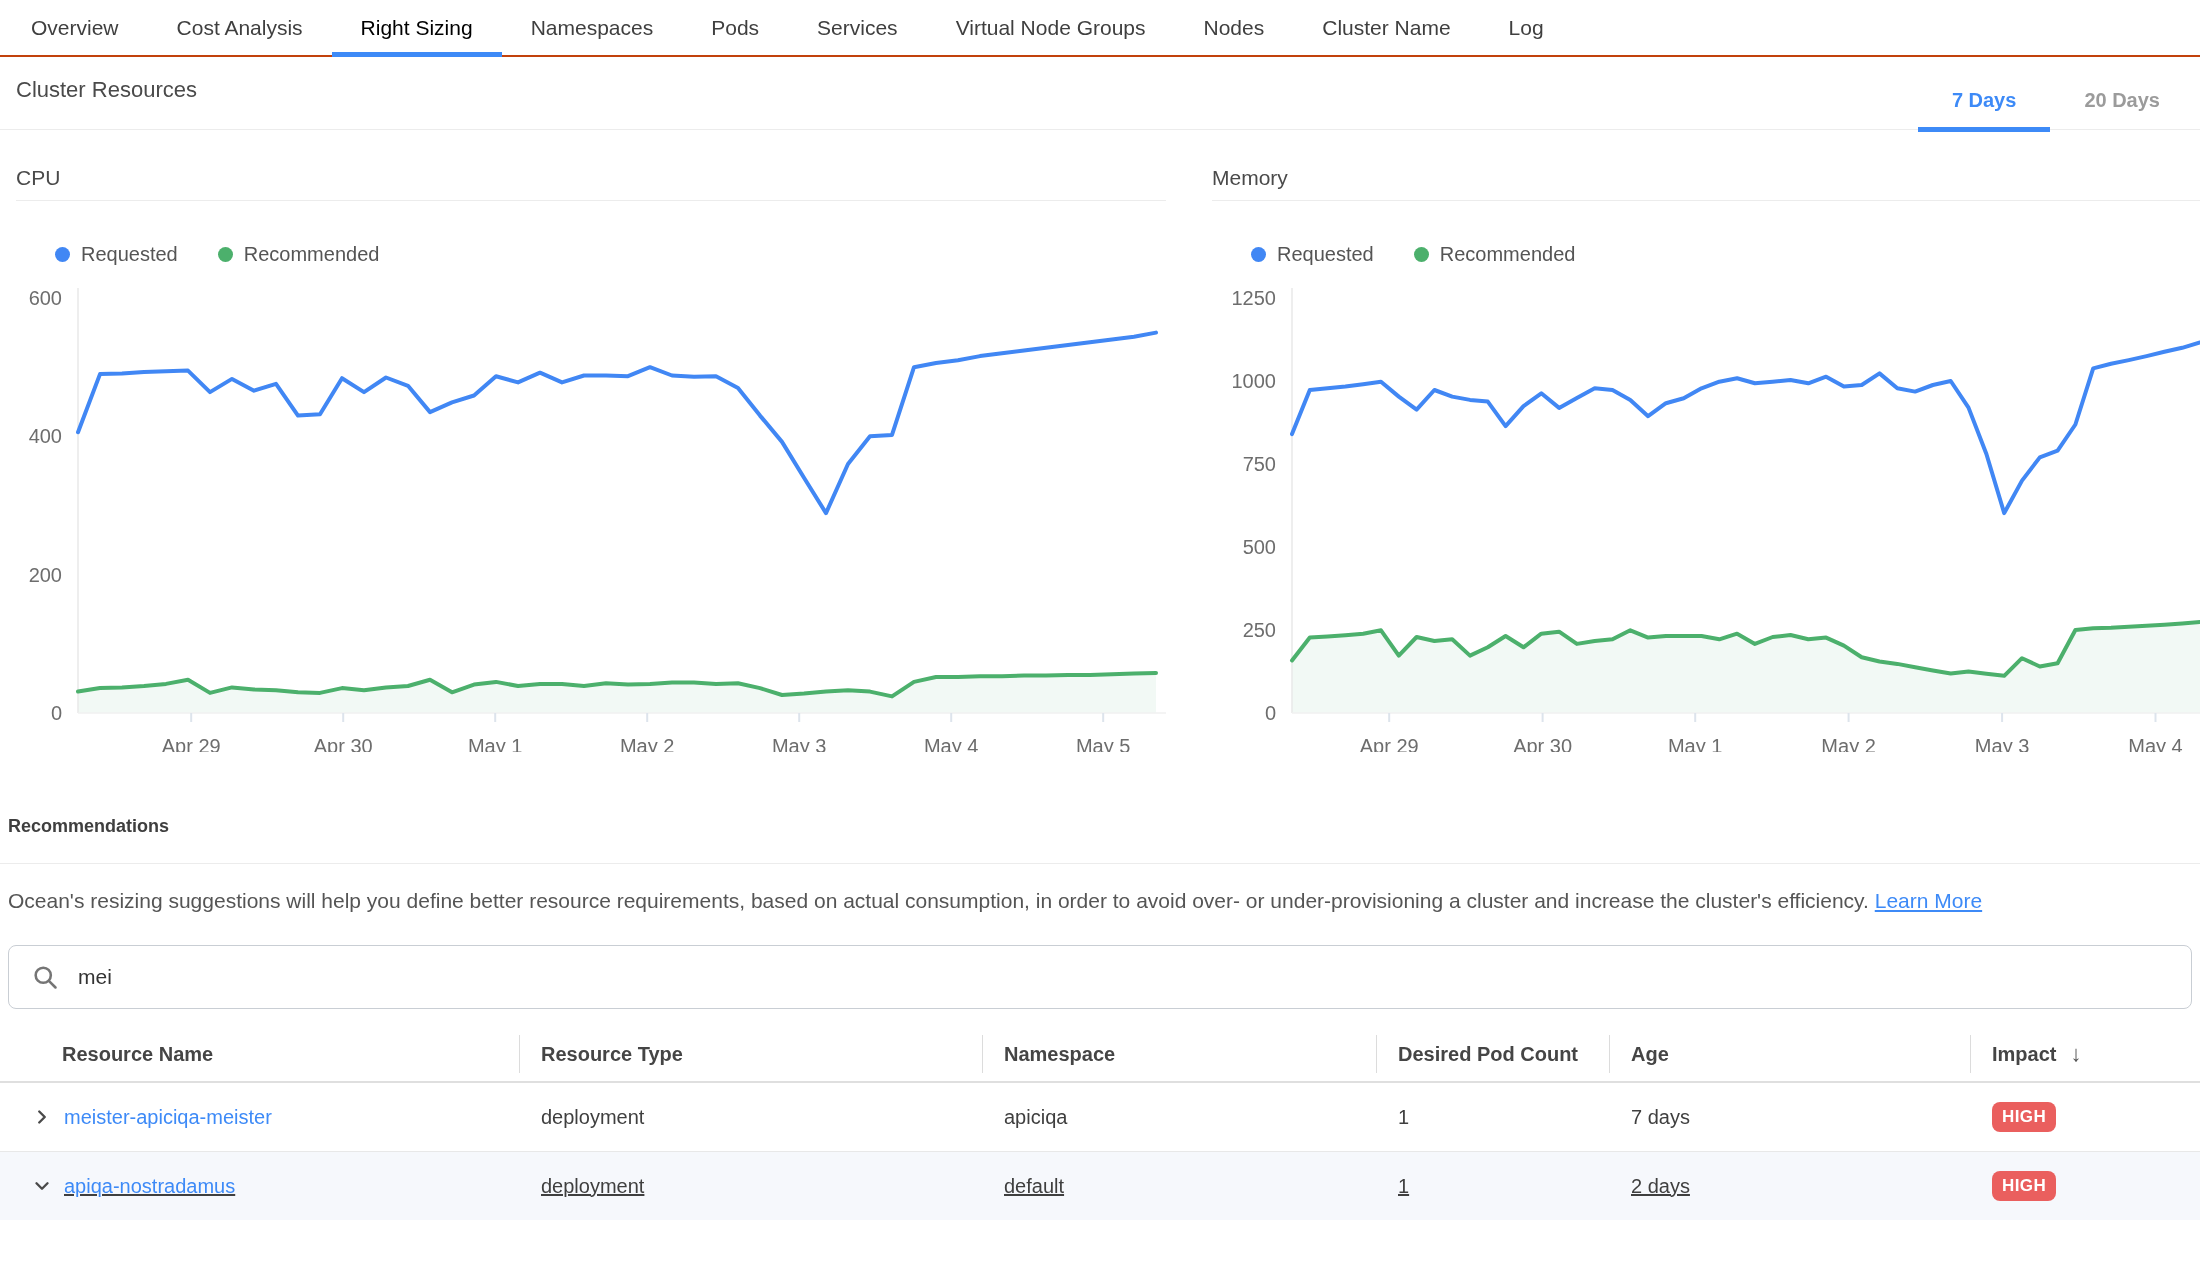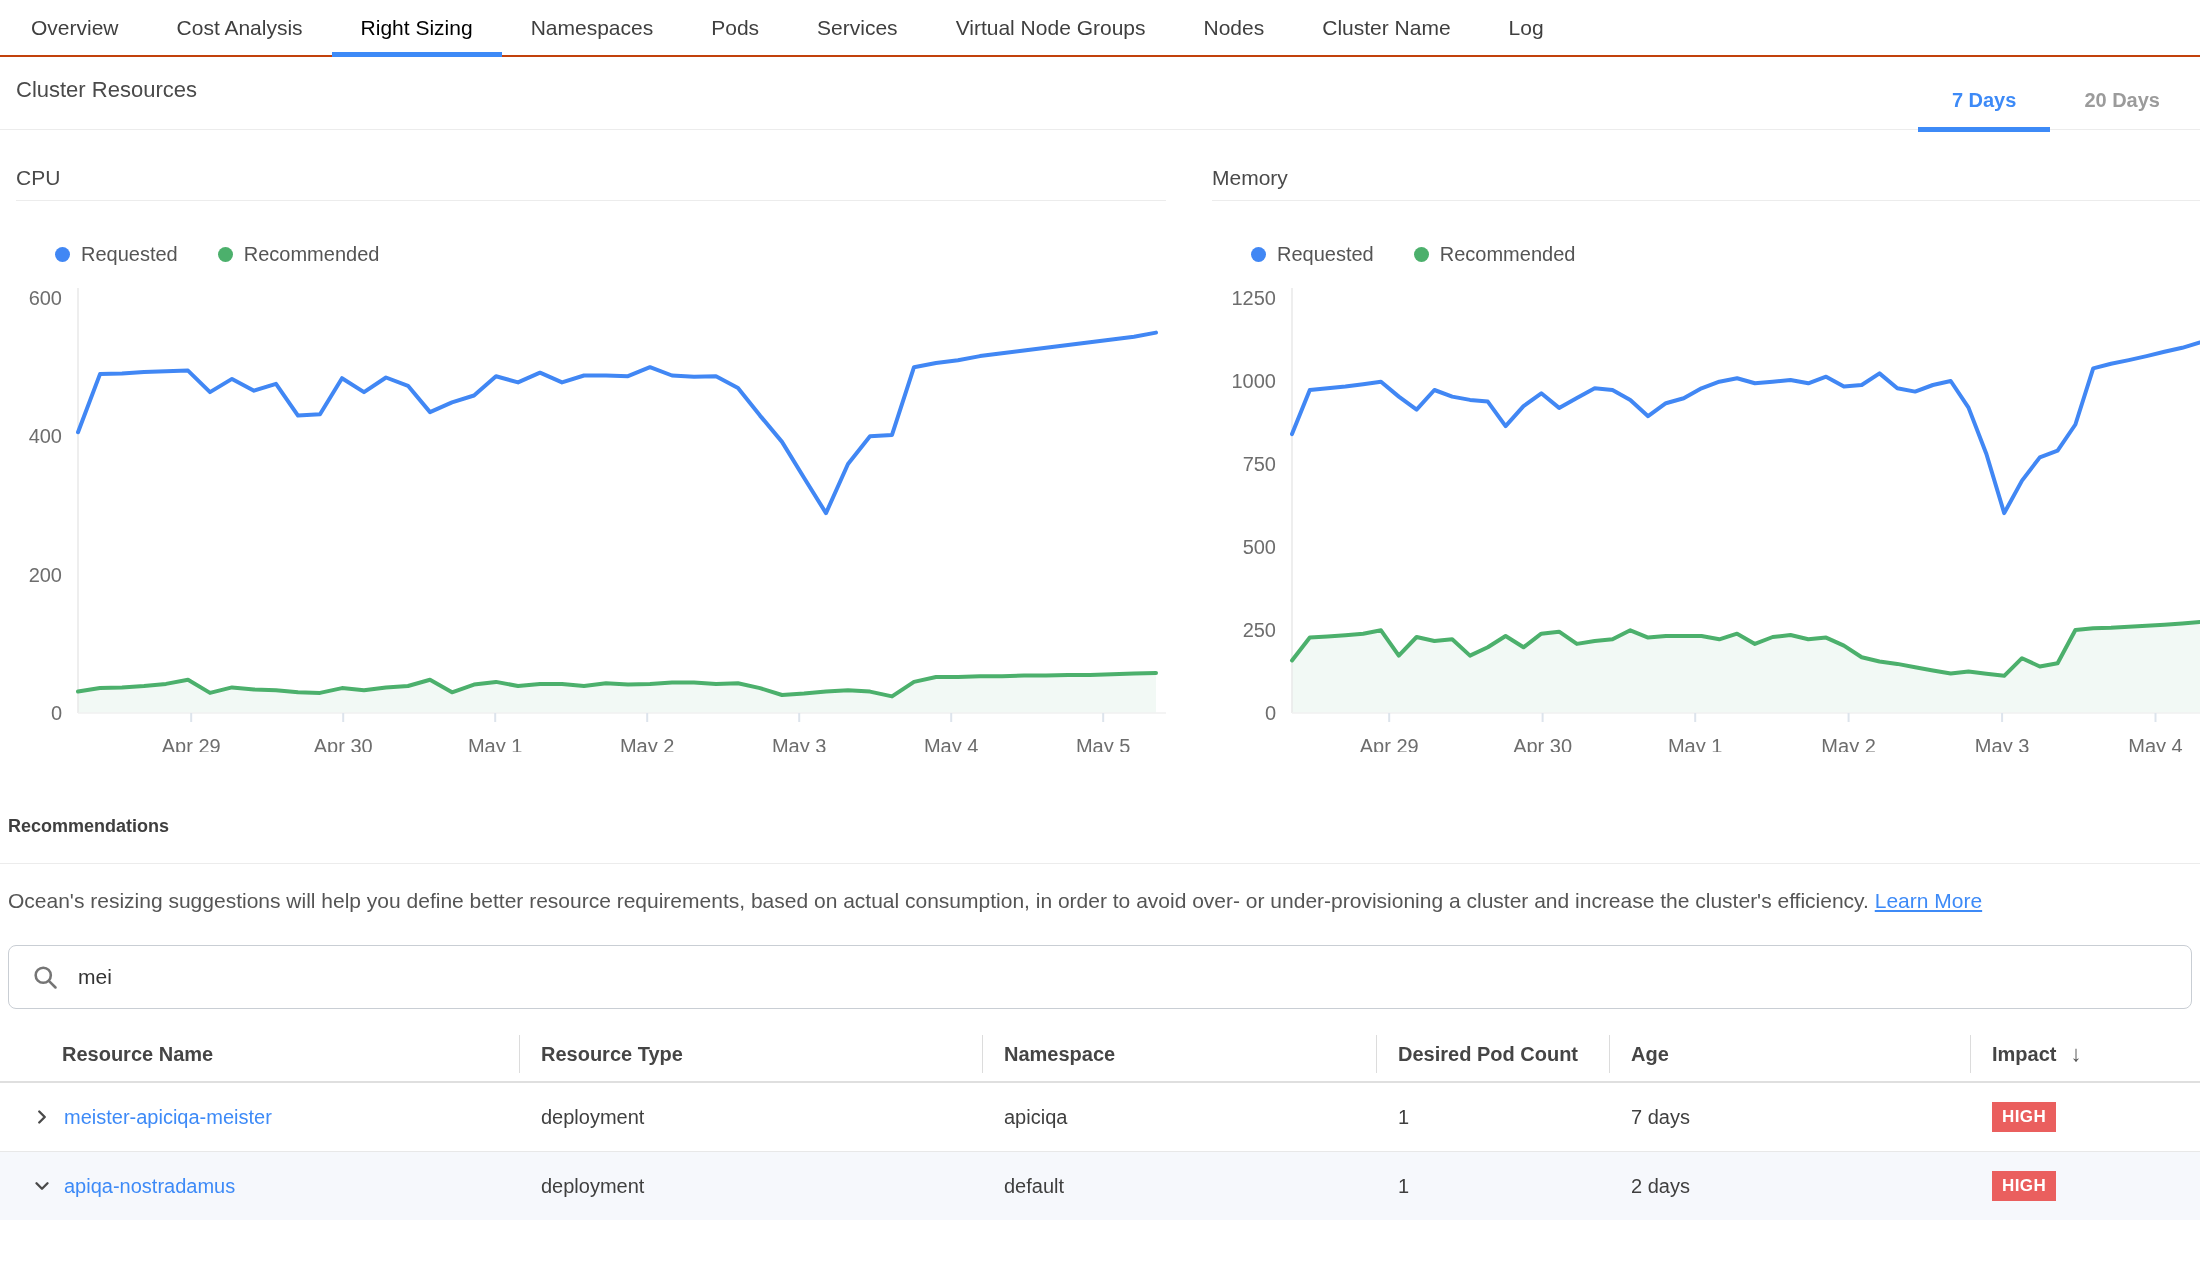--- a/index.html
+++ b/index.html
@@ -41,28 +41,28 @@
   
   .rtable{margin-top:18px;}
   .thead,.trow{display:grid;grid-template-columns:519px 463px 394px 233px 361px 1fr;align-items:center;}
   .thead{height:54px;border-bottom:2px solid #dfdfdf;}
   .th{font-size:20px;font-weight:bold;color:#454545;padding-left:22px;position:relative;height:100%;display:flex;align-items:center;}
   .th.first{padding-left:62px;}
   .th:not(.first)::before{content:"";position:absolute;left:0;top:8px;bottom:8px;width:1px;background:#dcdcdc;}
   .sort{margin-left:14px;font-weight:normal;font-size:22px;color:#555;cursor:pointer;}
   .trow{height:68px;font-size:20px;color:#3f3f3f;background:#fff;}
   .trow + .trow{border-top:1px solid #e8e8e8;}
-  .trow.expanded{background:#f6f8fc;}
+  .trow.expanded{background:#f6f8fc;text-decoration:underline;}
   .td{padding-left:22px;}
   .name-cell{display:flex;align-items:center;padding-left:30px;}
   .chev{width:24px;height:24px;margin-right:10px;display:flex;align-items:center;justify-content:center;cursor:pointer;color:#4a4a4a;flex:none;}
   .chev svg{transform:rotate(-90deg);}
   .trow.expanded .chev svg{transform:rotate(0deg);}
   .rlink{color:#3d8af7;cursor:pointer;text-decoration:none;}
-  .badge{display:inline-block;background:#ea5f5e;color:#fff;font-size:17px;font-weight:bold;letter-spacing:.4px;padding:5px 10px;border-radius:0;}
+  .badge{display:inline-block;background:#ea5f5e;color:#fff;font-size:17px;font-weight:bold;letter-spacing:.4px;padding:5px 10px;border-radius:8px;}
 </style>
 </head>
 <body>
 
 <nav class="tabbar">
     <div class="tab">
       <span>Overview</span>
     </div>
     <div class="tab">
       <span>Cost Analysis</span>

